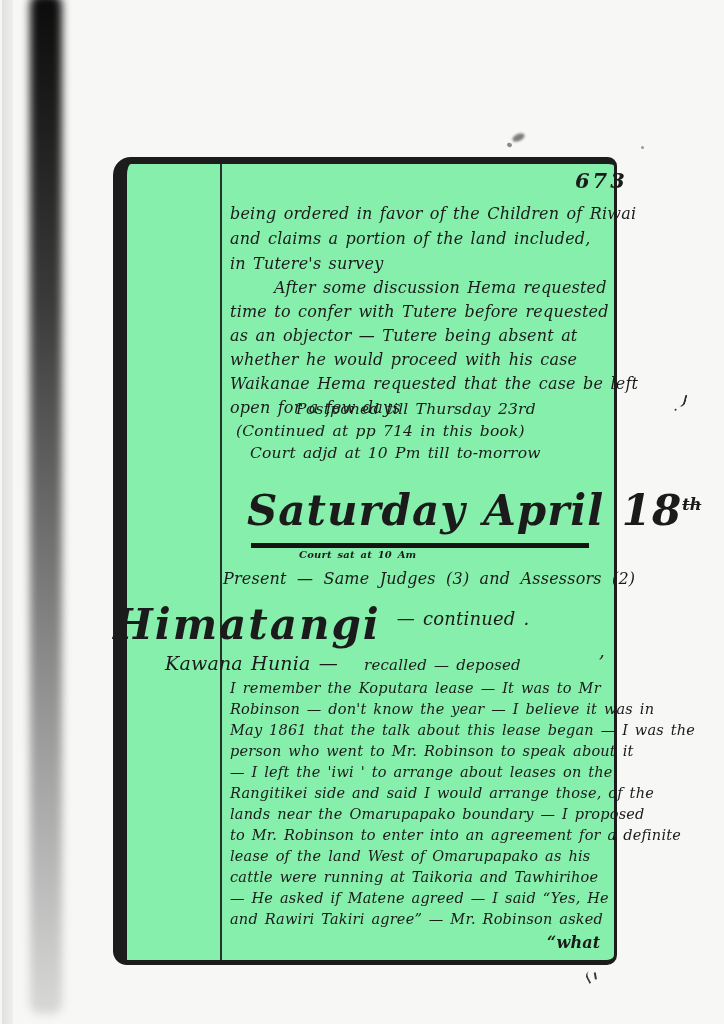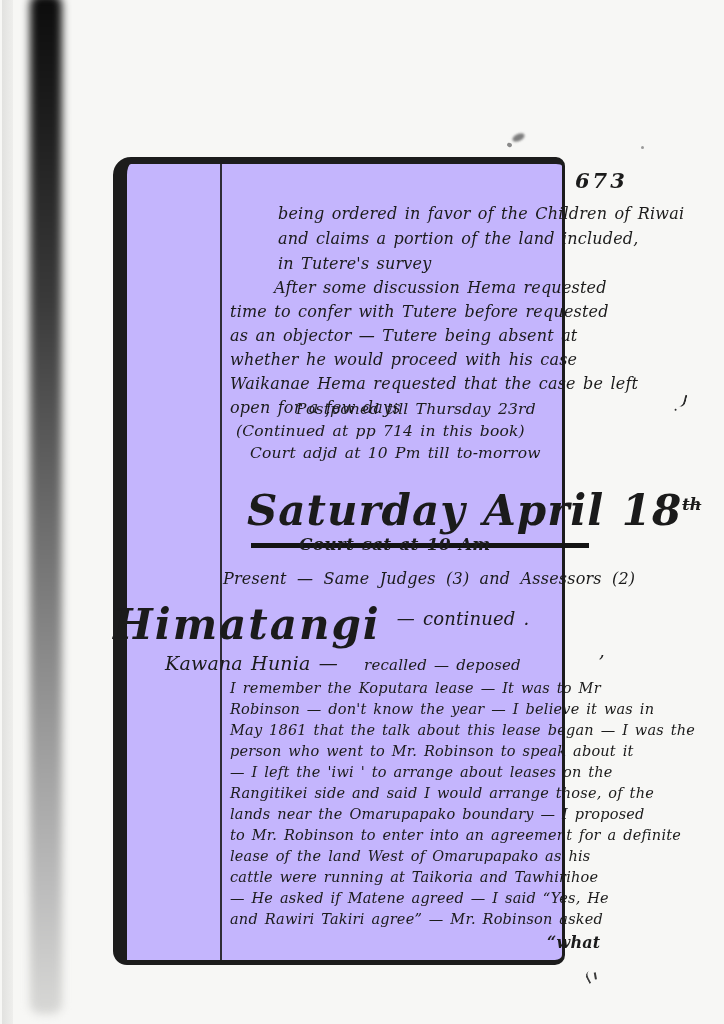--- a/index.html
+++ b/index.html
@@ -29,49 +29,49 @@
     border-right:2px solid #2a2a2a;border-radius:0 0 6px 0;transform:rotate(14deg);
   }
   .squiggle-right::after{content:"";position:absolute;left:-1px;bottom:-5px;width:2px;height:2px;background:#2a2a2a;border-radius:50%;}
   .mark-below{
     position:absolute;left:586px;top:970px;width:10px;height:12px;
     border-left:2px solid #3a3a3a;border-radius:6px 0 0 0;transform:rotate(-28deg);
   }
   .mark-below::after{content:"";position:absolute;left:6px;top:4px;width:2px;height:7px;background:#3a3a3a;transform:rotate(18deg);}
   
   .page-frame{
-    position:absolute;left:113px;top:157px;width:452px;height:808px;
-    box-sizing:border-box;background:#c4b5fd;
+    position:absolute;left:113px;top:157px;width:504px;height:808px;
+    box-sizing:border-box;background:#86efac;
     border-style:solid;border-color:#1c1c1c;
     border-width:7px 3px 5px 14px;
     border-radius:18px 9px 10px 14px;
   }
   .margin-line{
     position:absolute;left:93px;top:0;bottom:0;width:2px;
     background:rgba(25,25,25,.88);
   }
   
   .hand{font-style:italic;color:#1b1b1b;letter-spacing:.2px;word-spacing:2px;}
   .block{position:absolute;}
   .page-number{left:448px;top:4px;font-size:21px;font-weight:bold;letter-spacing:3px;}
-  .para-a{left:103px;top:37px;width:394px;font-size:16px;line-height:25px;margin-left:48px;}
+  .para-a{left:103px;top:37px;width:394px;font-size:16px;line-height:25px;}
   .para-b{left:103px;top:112px;width:394px;font-size:16px;line-height:24px;}
   .line{white-space:nowrap;}
   .ind44{padding-left:44px;}
   .adjournment{left:103px;top:234px;width:394px;font-size:15.5px;line-height:22px;}
   .ind66{padding-left:66px;}
   .ind6{padding-left:6px;}
   .ind20{padding-left:20px;}
   .session-title{left:120px;top:322px;font-size:42px;font-weight:bold;letter-spacing:1px;white-space:nowrap;}
   .session-title sup{font-size:16px;text-decoration:line-through;letter-spacing:0;}
   .heading-underline{
     position:absolute;left:124px;top:379px;width:338px;height:5px;
     border-top:3px solid #141414;border-bottom:2px solid #141414;box-sizing:border-box;
   }
-  .court-sat{left:172px;top:370px;font-size:17px;font-weight:bold;white-space:nowrap;}
+  .court-sat{left:172px;top:385px;font-size:10px;font-weight:bold;white-space:nowrap;}
   .present{left:96px;top:405px;font-size:16px;white-space:nowrap;word-spacing:5px;}
   .case-title-row{left:-14px;top:436px;white-space:nowrap;}
   .case-title{font-size:42px;font-weight:bold;letter-spacing:2px;font-style:italic;}
   .case-status{font-size:18px;font-style:italic;margin-left:16px;vertical-align:14px;}
   .comma-mark{position:absolute;left:472px;top:476px;font-size:18px;font-style:italic;}
   .witness-row{left:38px;top:488px;white-space:nowrap;}
   .witness-name{font-size:19px;font-style:italic;}
   .witness-note{font-size:15px;font-style:italic;margin-left:26px;}
   .testimony{left:103px;top:514px;width:396px;font-size:14.5px;line-height:21px;}
   .catchword{left:420px;top:769px;font-size:16px;white-space:nowrap;font-weight:bold;}

